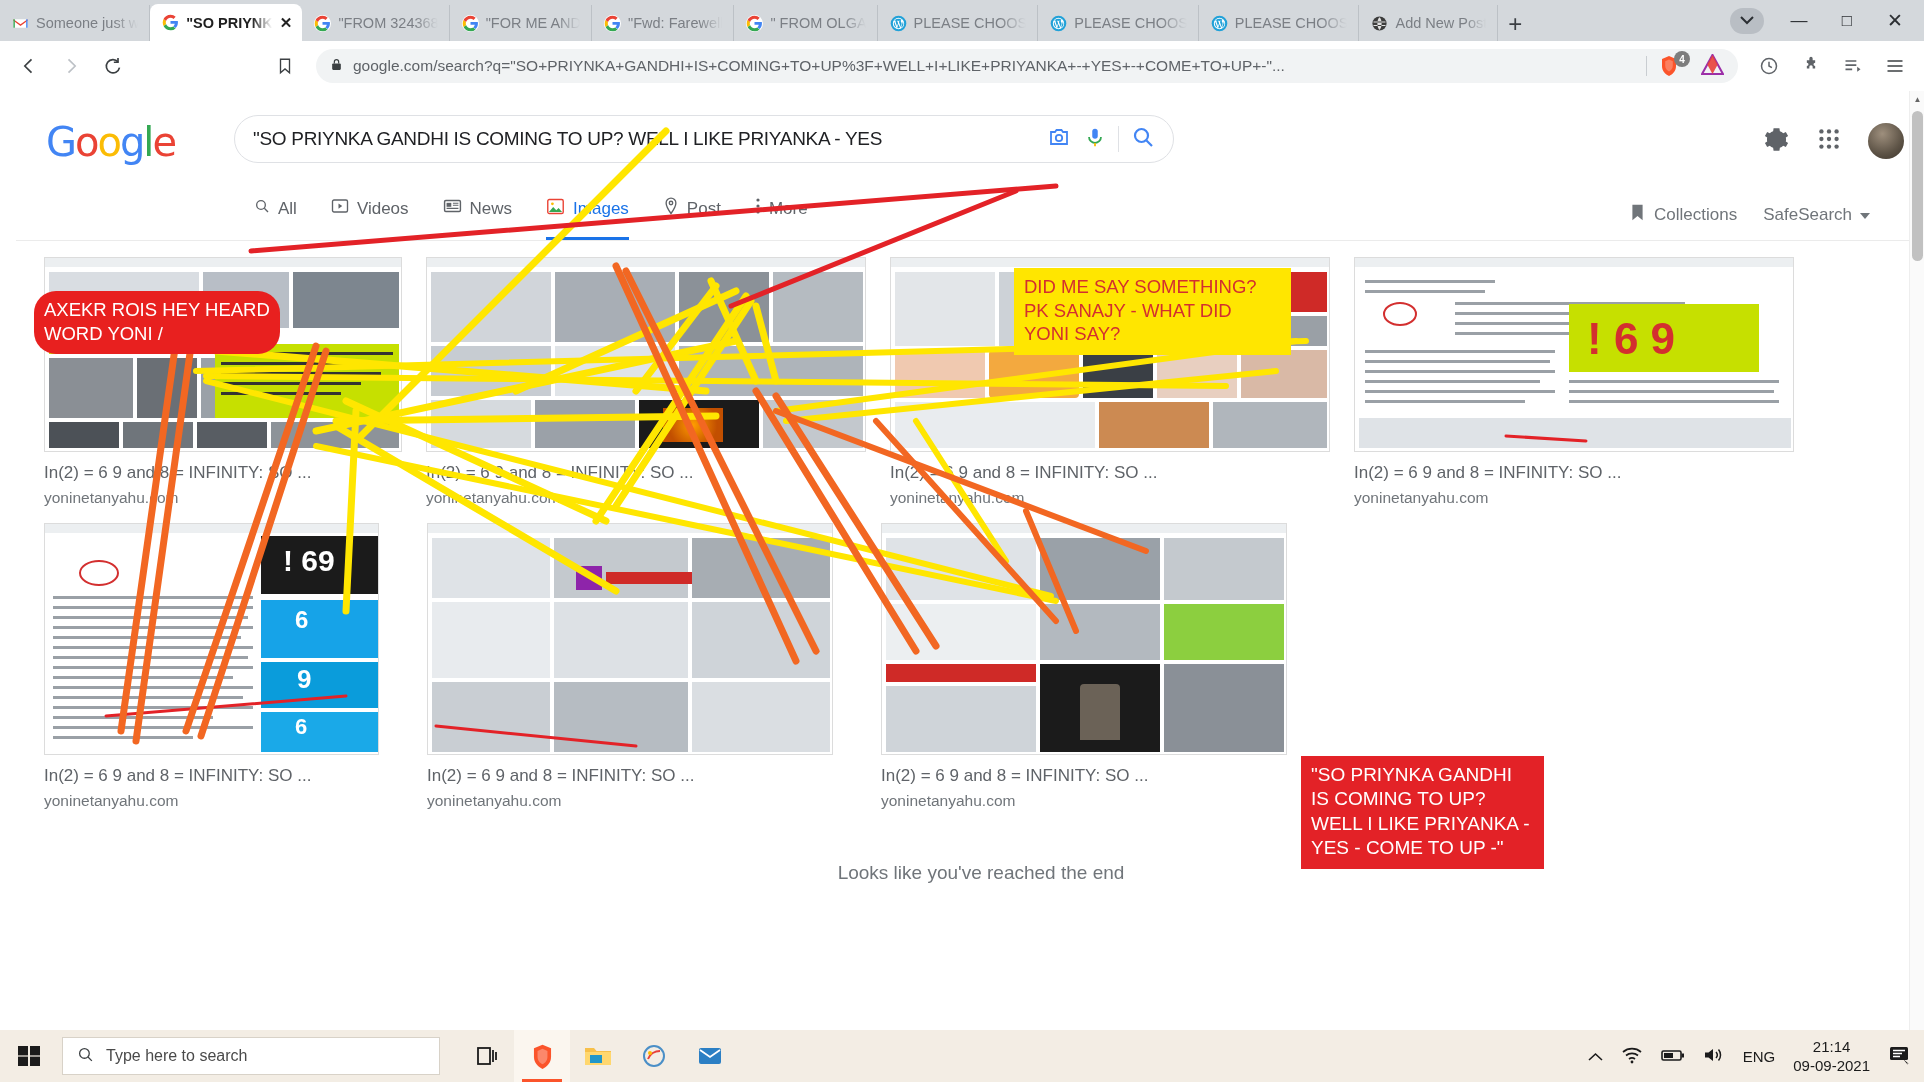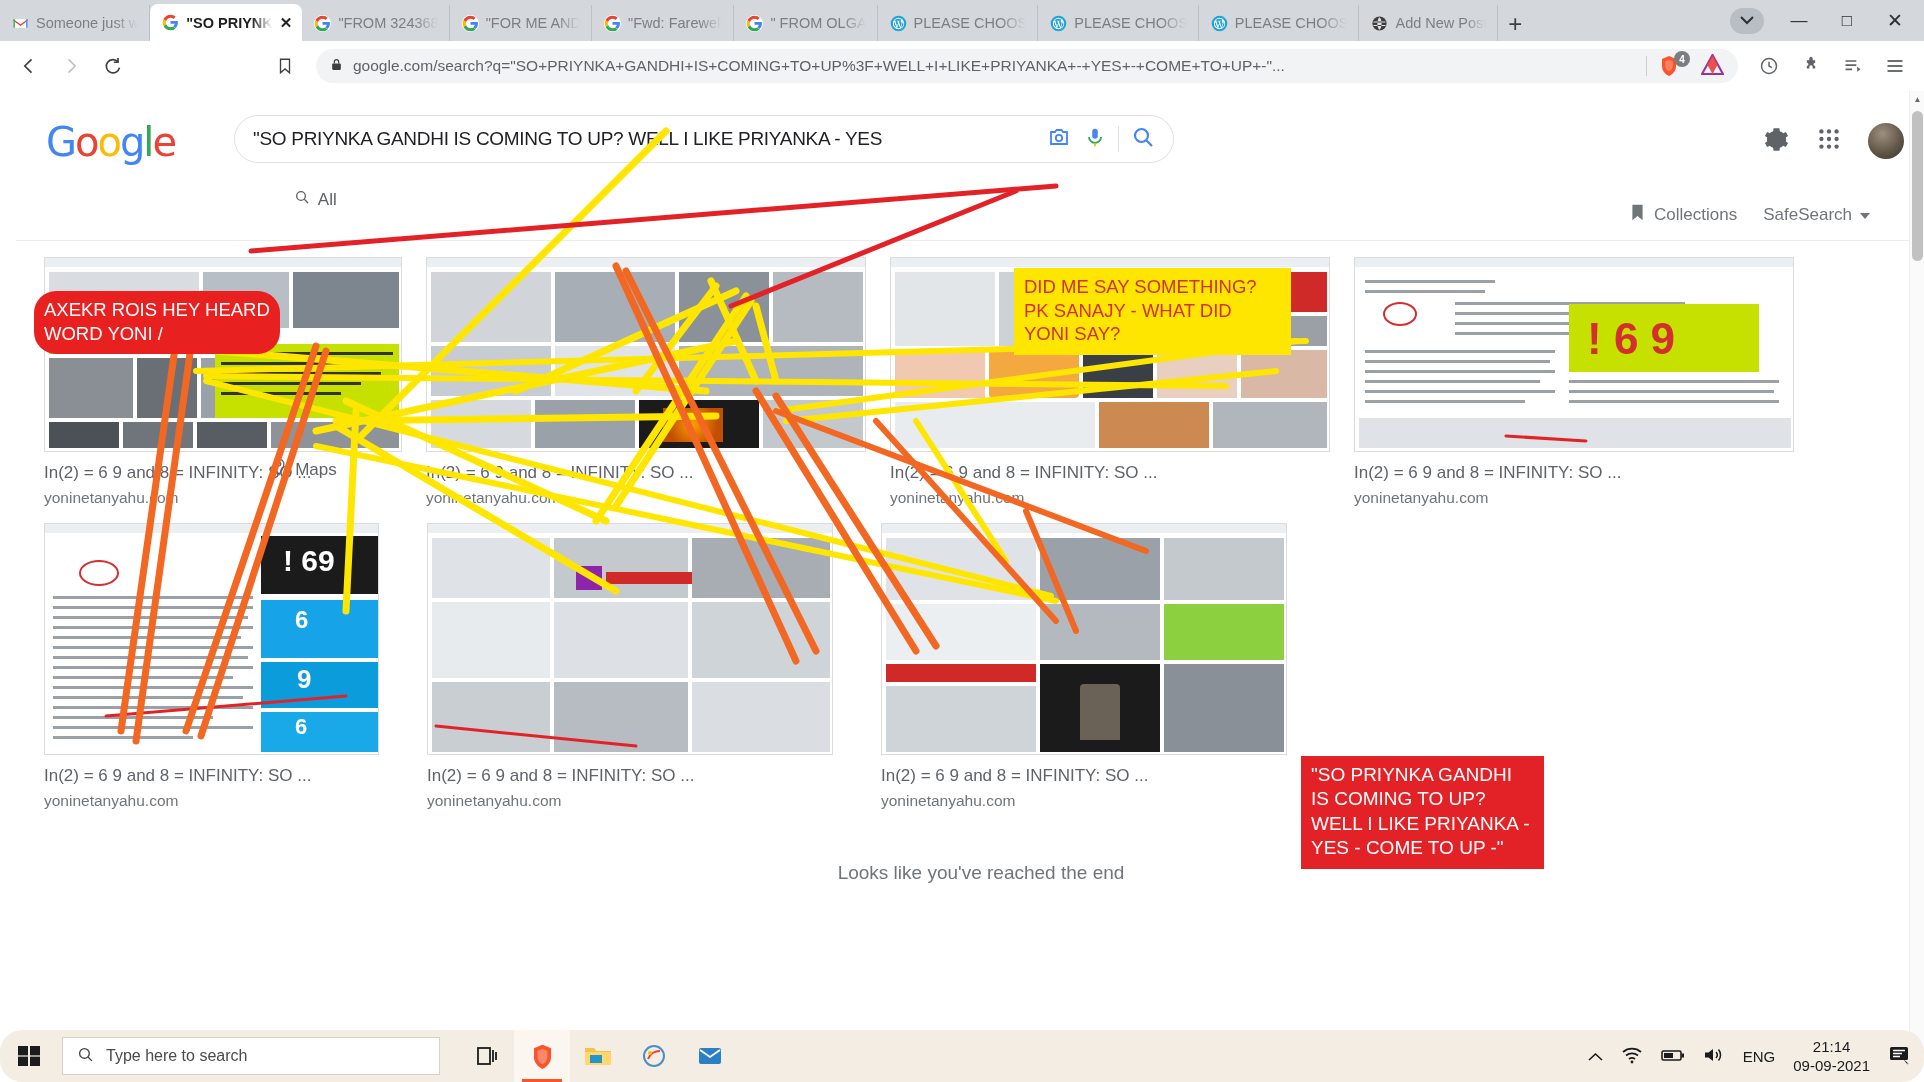--- a/index.html
+++ b/index.html
@@ -133,21 +133,21 @@
   }
   .avatar {
     width: 36px; height: 36px; border-radius: 50%;
     background: radial-gradient(circle at 40% 30%, #9e8f7d 0%, #5d5346 60%, #3b342b 100%);
   }
 
   .navrow {
     position: relative; height: 52px; border-bottom: 1px solid #ebebeb;
     padding-left: 238px; display: flex; align-items: flex-end;
   }
-  .navtabs { display: flex; align-items: center; gap: 34px; height: 100%; flex-direction: column; }
+  .navtabs { display: flex; align-items: center; gap: 34px; height: 100%; }
   .navtab {
     display: flex; align-items: center; gap: 8px; height: 100%;
     font-size: 17px; color: #5f6368; position: relative; padding-bottom: 12px;
     align-self: flex-end;
   }
   .navtab.active { color: #1a73e8; }
   .navtab.active::after {
     content: ""; position: absolute; left: 0; right: 0; bottom: 0;
     height: 3px; background: #1a73e8;
   }
@@ -193,21 +193,21 @@
   }
   .anno.red { background: #e8201f; color: #ffffff; }
   .anno.yellow { background: #ffe600; color: #d32f2f; }
   .anno.red2 { background: #e32227; color: #ffffff; }
 
   svg.lines { position: absolute; inset: 0; z-index: 30; pointer-events: none; }
 
   
   .taskbar {
     position: absolute; left: 0; bottom: 0; width: 1924px; height: 52px;
-    background: #f3ede4; display: flex; align-items: center; border-radius: 22px;
+    background: #f3ede4; display: flex; align-items: center;
   }
   .start {
     width: 58px; height: 52px; display: flex; align-items: center;
     justify-content: center;
   }
   .tb-search {
     width: 378px; height: 38px; background: #fff; border: 1px solid #d8d2c8;
     display: flex; align-items: center; gap: 12px; padding: 0 14px;
     font-size: 16px; color: #4a4a4a; margin-left: 4px;
   }
@@ -520,21 +520,21 @@
                 <circle cx="8" cy="7.5" r="1.8" fill="#fbbc05"></circle>
                 <path d="M3.5 18l5.5-6.5 4 4.5 3-3 4.5 5z" fill="#34a853"></path>
               </svg></span>
           <span>Images</span>
         </div>
         <div class="navtab">
           <span><svg width="16" height="18" viewBox="0 0 20 24">
                 <path d="M10 1.5c-3.6 0-6.5 2.9-6.5 6.5 0 5 6.5 14 6.5 14s6.5-9 6.5-14c0-3.6-2.9-6.5-6.5-6.5z" fill="none" stroke="#5f6368" stroke-width="1.8"></path>
                 <circle cx="10" cy="8" r="2.3" fill="none" stroke="#5f6368" stroke-width="1.8"></circle>
               </svg></span>
-          <span>Maps</span>
+          <span>Post</span>
         </div>
         <div class="navtab">
           <span><svg width="6" height="18" viewBox="0 0 6 18" fill="#5f6368">
                 <circle cx="3" cy="3" r="1.6"></circle>
                 <circle cx="3" cy="9" r="1.6"></circle>
                 <circle cx="3" cy="15" r="1.6"></circle>
               </svg></span>
           <span>More</span>
         </div>
       </div>

